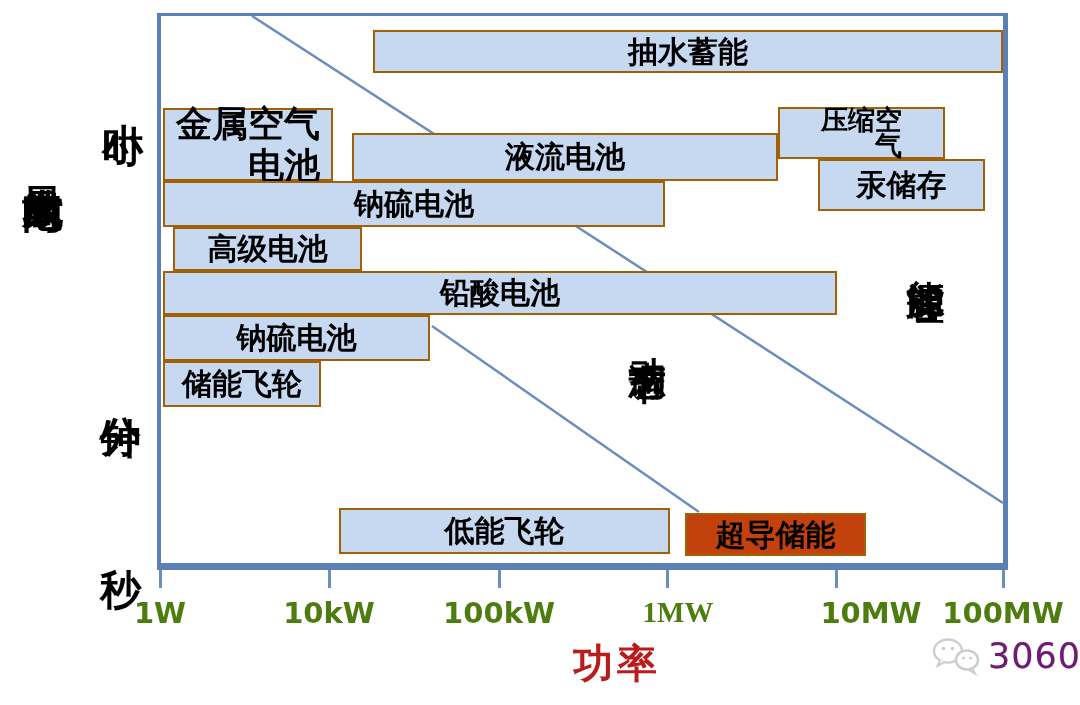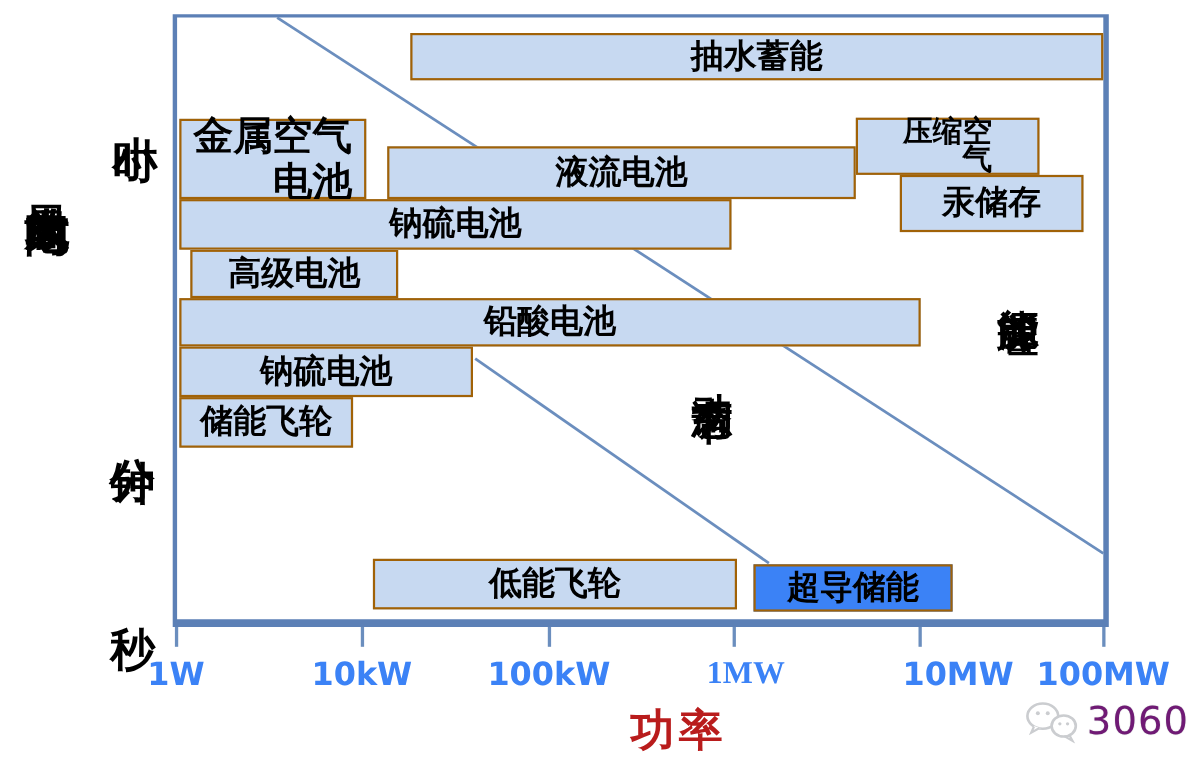--- a/index.html
+++ b/index.html
@@ -14,38 +14,38 @@
     border-top-width:3px;border-left-width:4px;border-right-width:5px;border-bottom-width:7px;
   }
   #diag-svg{position:absolute;left:0;top:0;width:1080px;height:705px;z-index:1;}
   .tech-box{
     position:absolute;z-index:2;box-sizing:border-box;
     background:#c7d9f1;border:2px solid #a16207;
     display:flex;align-items:center;justify-content:center;
     font-weight:700;font-size:30px;color:#000;line-height:1.12;
     text-align:right;white-space:pre-line;
   }
-  .tech-box.highlight{background:#3b82f6;z-index:3;}
+  .tech-box.highlight{background:#c2410c;z-index:3;}
   .tech-box.tight{font-size:27px;line-height:0.95;overflow:visible;z-index:4;}
   .tech-box.twoline{font-size:36px;line-height:1.15;}
   .vtext{
     position:absolute;writing-mode:vertical-rl;text-orientation:upright;
     font-weight:700;color:#000;z-index:5;
   }
   .region-label{font-size:37px;letter-spacing:3px;}
   .yband-label{font-size:41px;letter-spacing:2px;}
   #ylabel{left:16px;top:154px;font-size:41px;letter-spacing:1px;}
   #xlabel{
     position:absolute;left:617px;top:636px;transform:translateX(-50%);
     font-weight:700;font-size:40px;letter-spacing:4px;color:#b91c1c;z-index:5;
   }
   .tick-line{position:absolute;width:3px;height:18px;background:#6b8ebe;top:570px;z-index:2;}
   .tick-label{
     position:absolute;top:596px;transform:translateX(-50%);
-    font-weight:700;font-size:29px;color:#3b82f6;white-space:nowrap;z-index:2;
+    font-weight:700;font-size:29px;color:#4d7c0f;white-space:nowrap;z-index:2;
   }
   #watermark{position:absolute;left:930px;top:636px;display:flex;align-items:center;z-index:6;}
   #watermark-text{
     font-size:35px;color:#701a75;text-shadow:0 0 1px #a8abae;
     font-weight:400;margin-left:6px;letter-spacing:1px;
   }
 </style>
 </head>
 <body>
 

